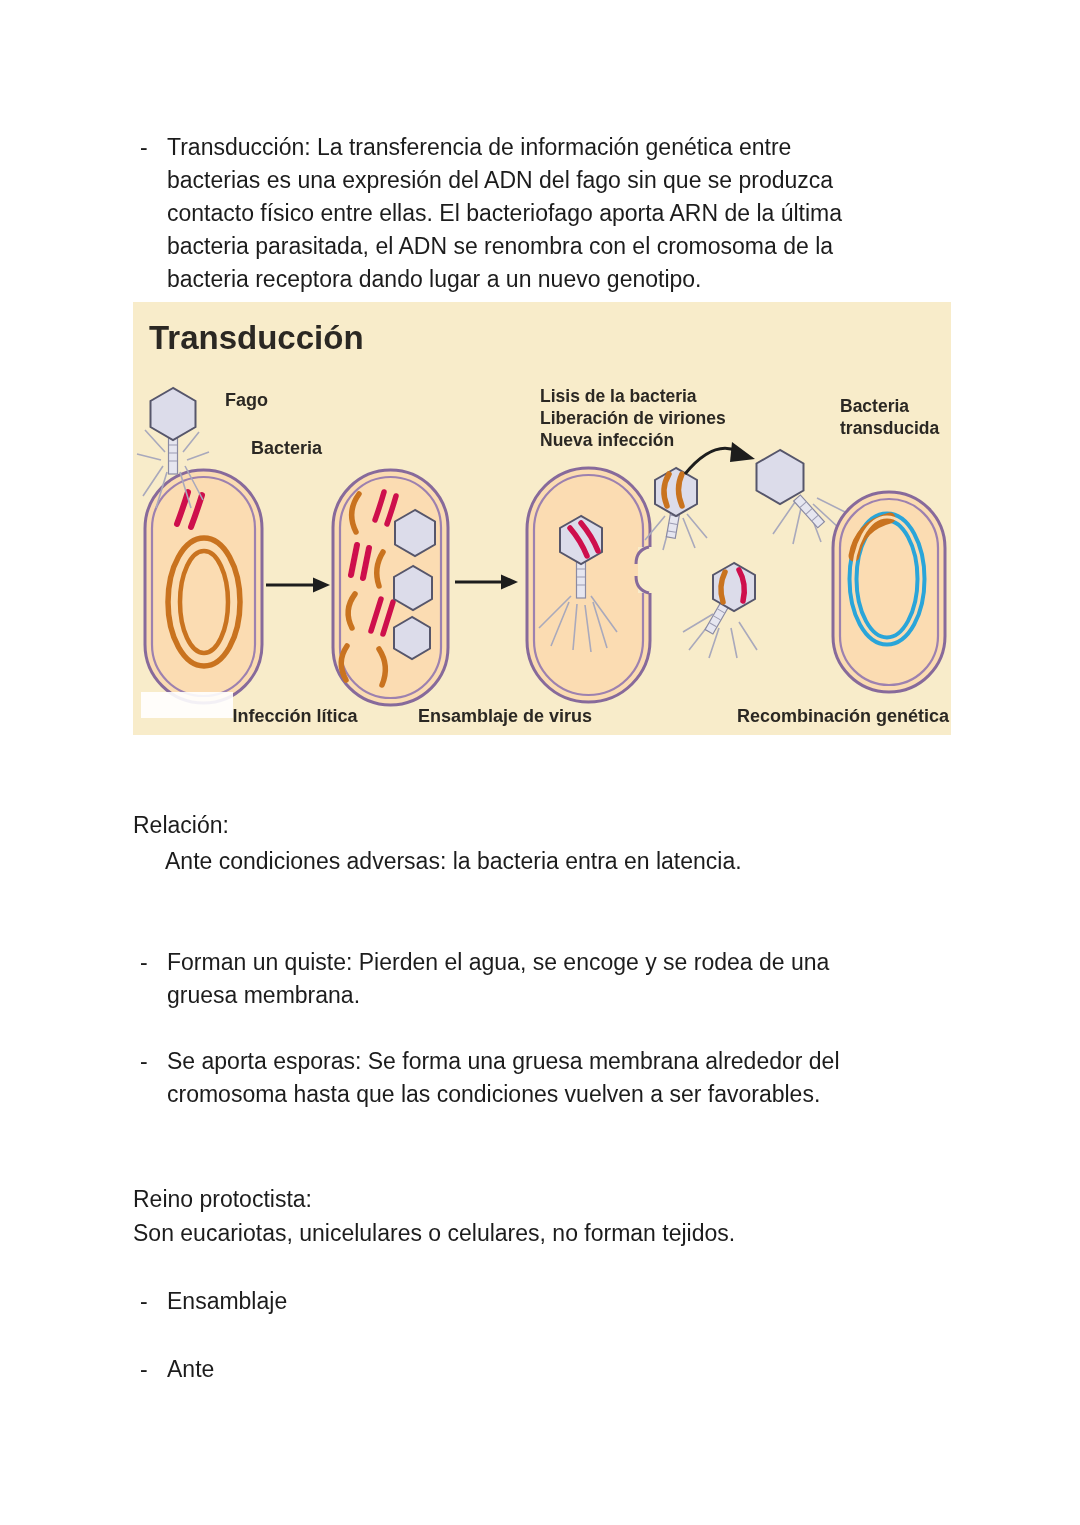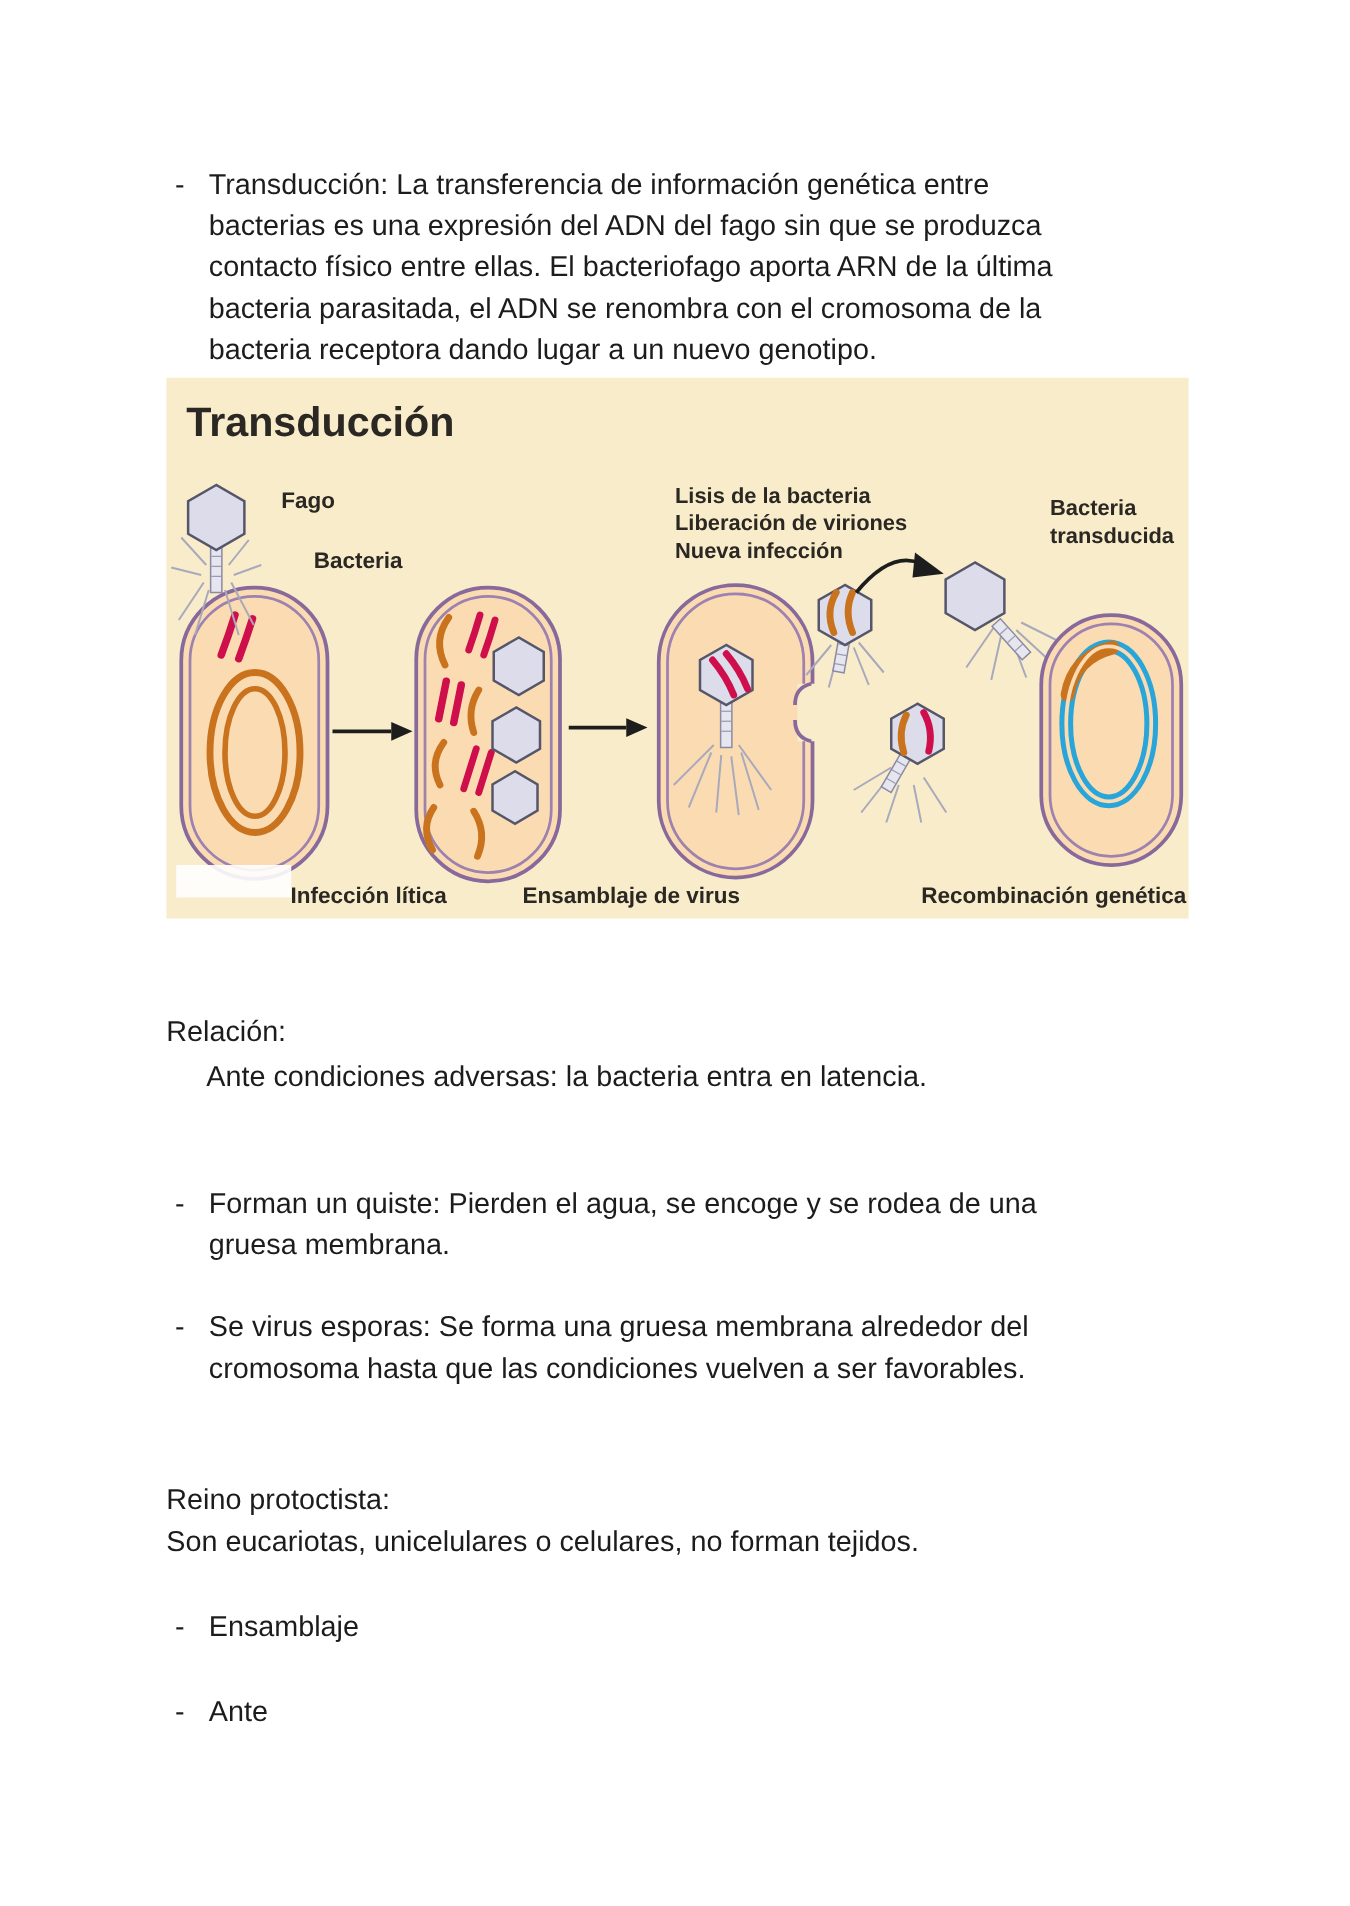--- a/index.html
+++ b/index.html
@@ -199,21 +199,21 @@
   <div class="txt" style="left:133px; top:845px; width:860px;margin-left:32px;">Ante condiciones adversas: la bacteria entra en latencia.</div>
 
   <div class="txt" style="left:133px; top:913px; width:845px;">
     <div class="dashrow">
       <span class="dash">-</span>
       <span class="dashtext">Forman un quiste: Pierden el agua, se encoge y se  rodea de una
 gruesa membrana.</span>
     </div>
     <div class="dashrow">
       <span class="dash">-</span>
-      <span class="dashtext">Se virus esporas: Se forma una gruesa membrana alrededor del
+      <span class="dashtext">Se aporta esporas: Se forma una gruesa membrana alrededor del
 cromosoma hasta que las condiciones vuelven a ser favorables.</span>
     </div>
   </div>
 
 
   <div class="txt" style="left:133px; top:1217px; width:860px;">Son eucariotas, unicelulares o celulares, no forman tejidos.</div>
 
   <div class="txt" style="left:133px; top:1150px;">
     <span class="u">Reino protoctista:</span>
   </div>

